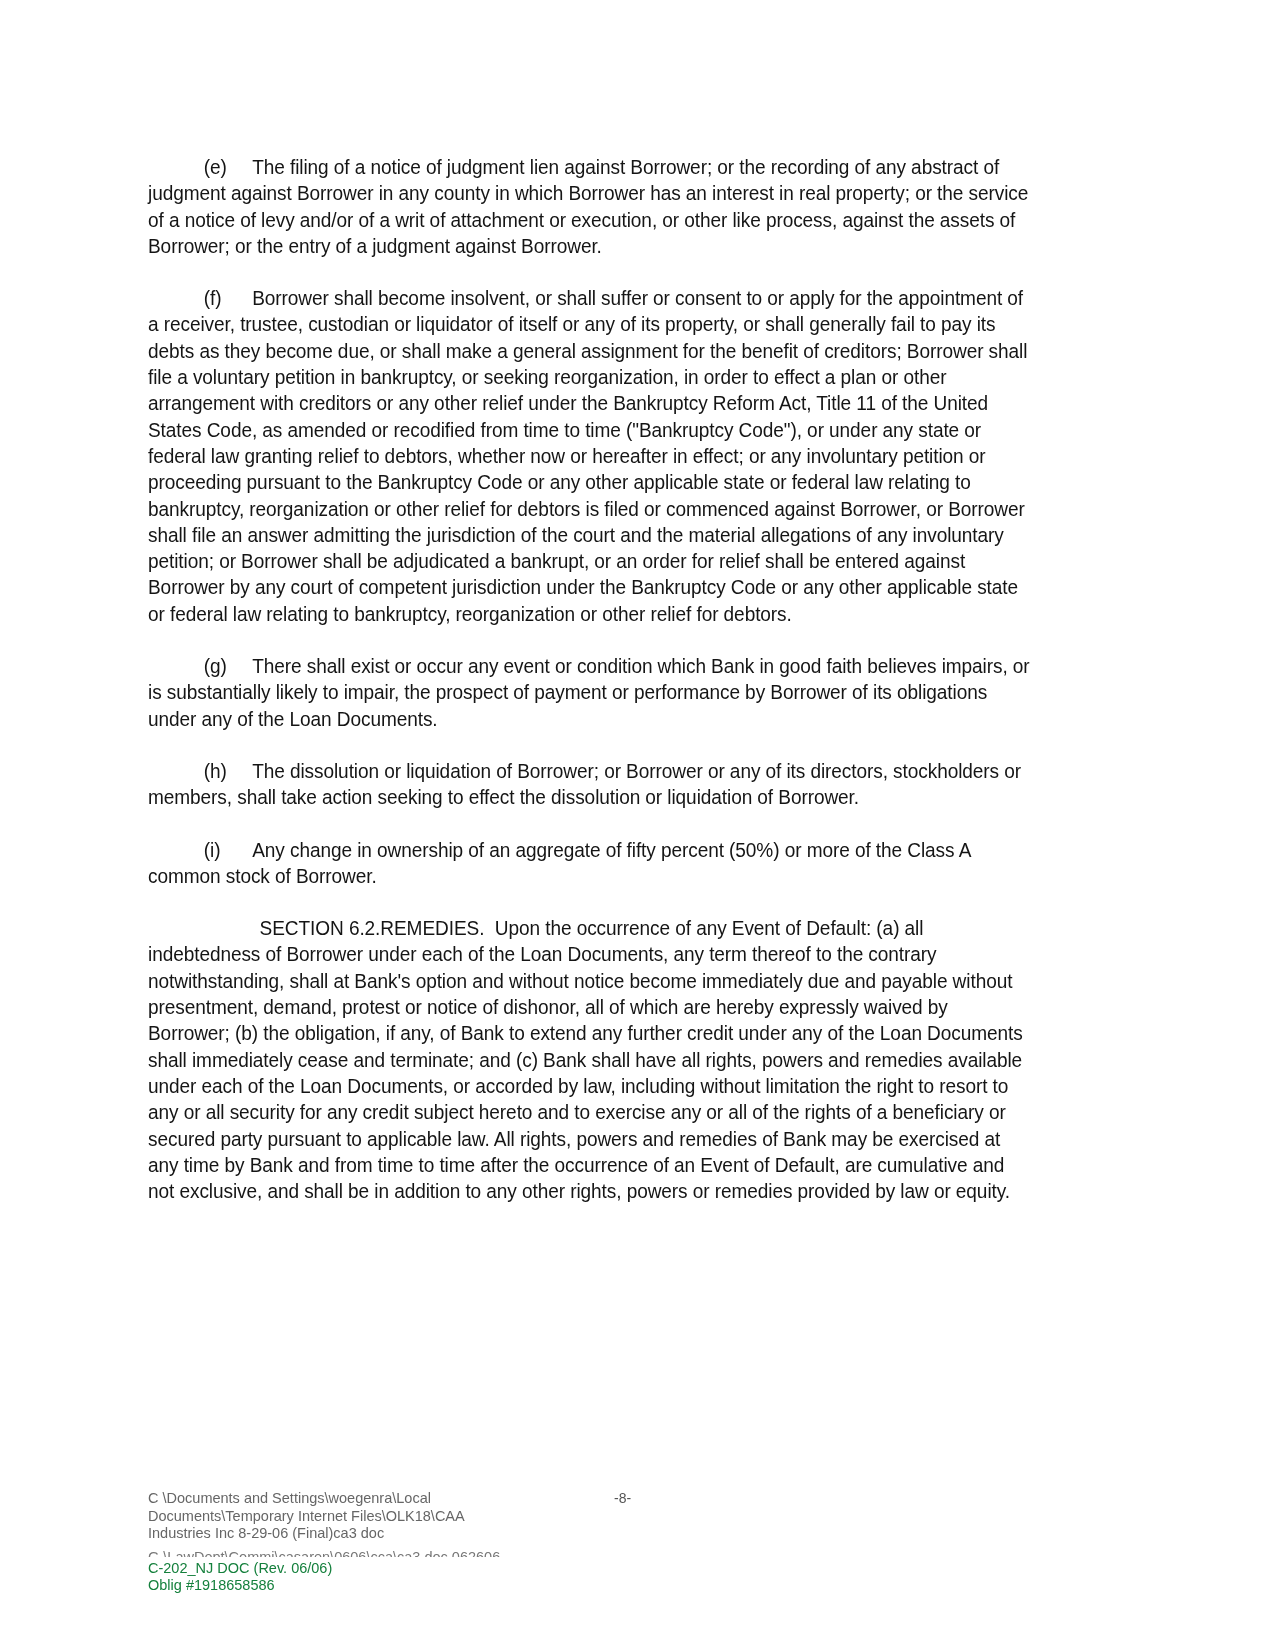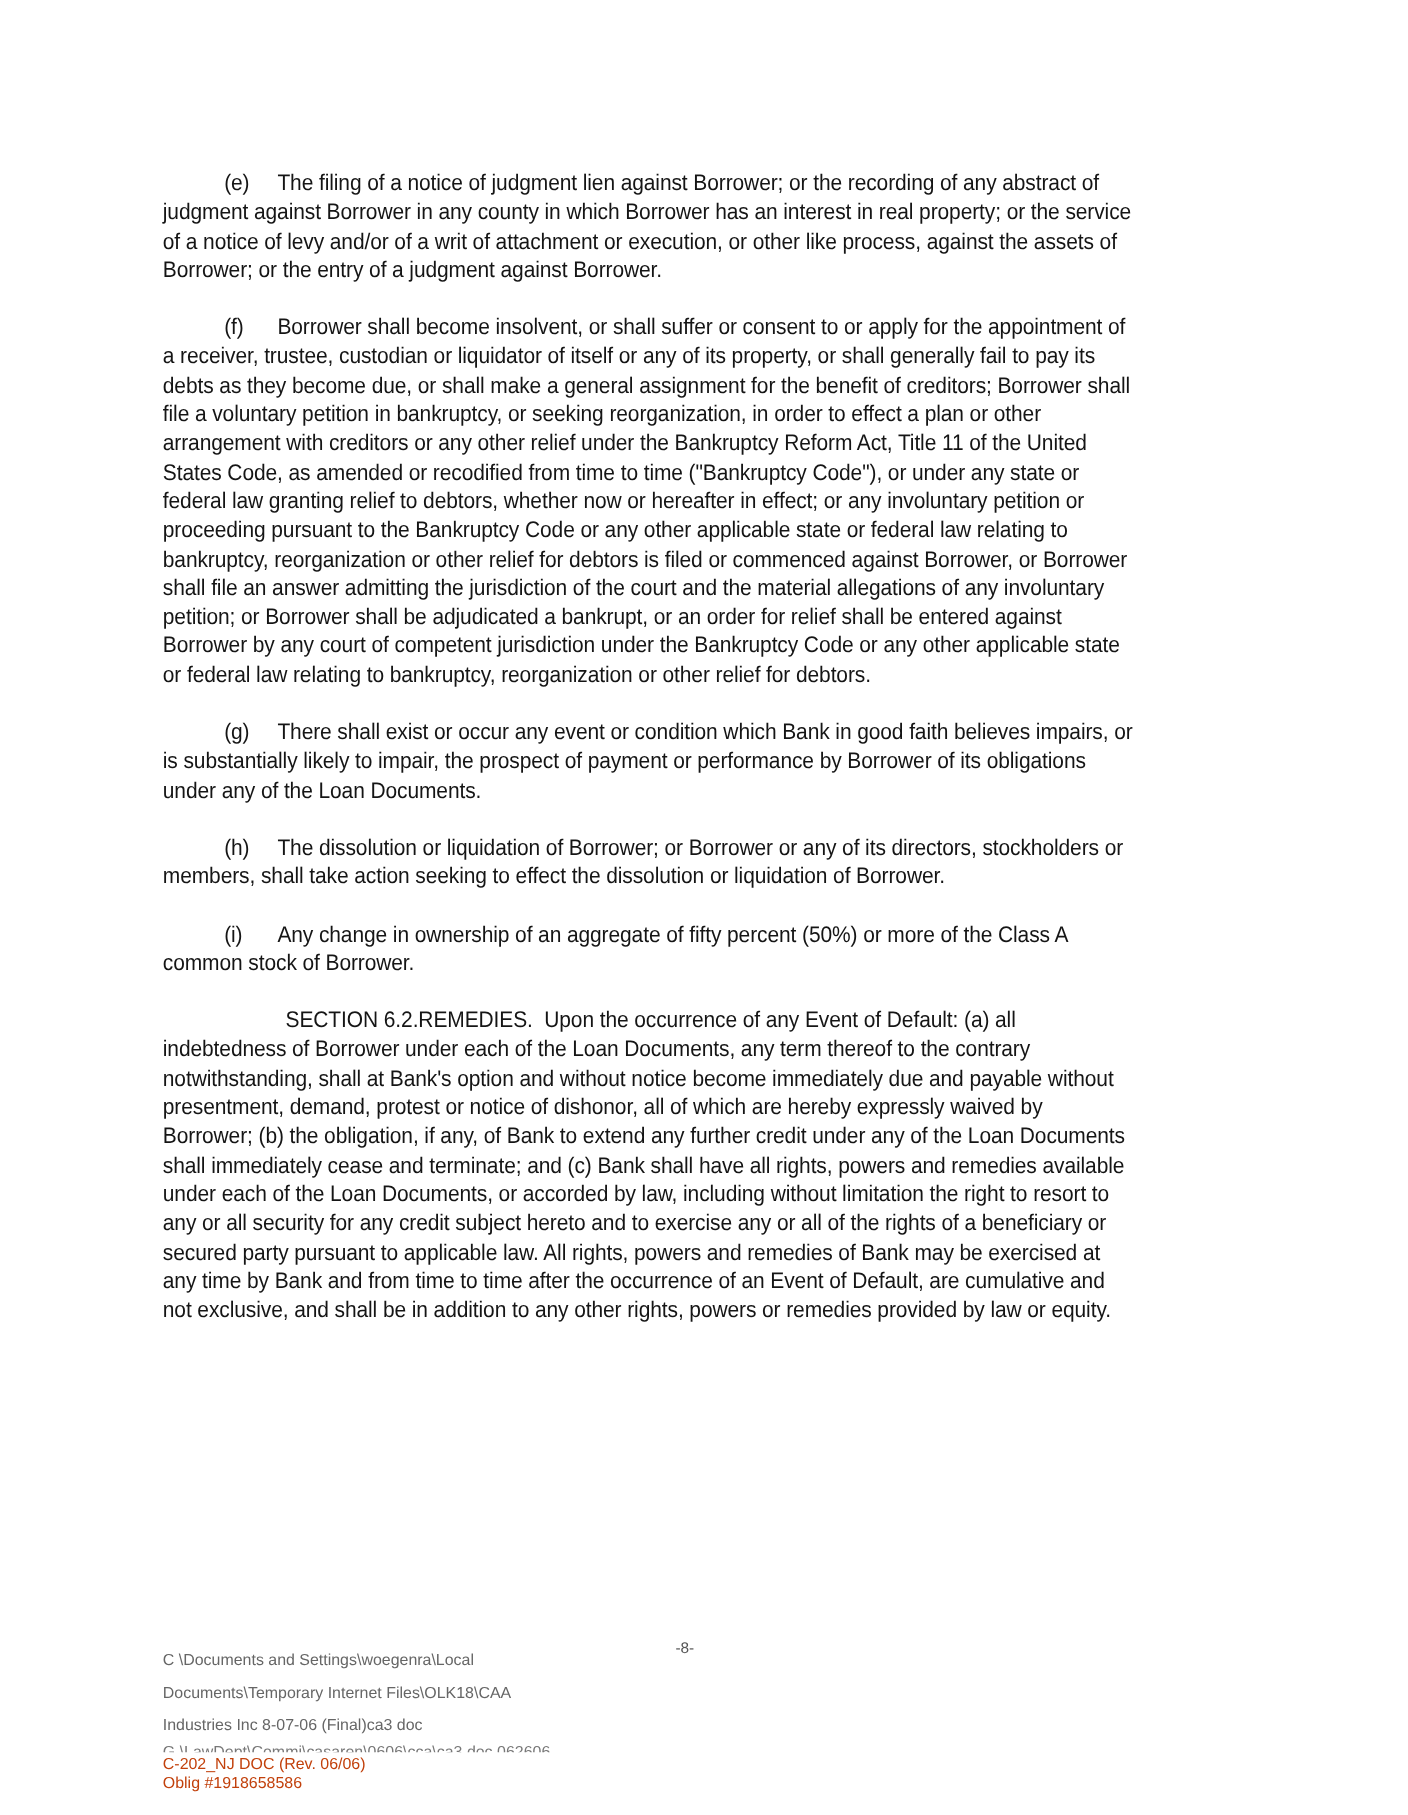--- a/index.html
+++ b/index.html
@@ -51,30 +51,30 @@
     .footer {
       position: absolute;
       left: 148px;
       top: 1490px;
       font-family: "Liberation Sans", sans-serif;
       font-size: 14.5px;
       line-height: 17.5px;
       color: #444444;
     }
     .footer .line { white-space: nowrap; }
-    .footer .faint { color: #666666; margin-top: 12px; }
+    .footer .faint { color: #666666; }
     .footer .garbled {
       color: #777777;
       height: 10px;
       overflow: hidden;
       line-height: 20px;
       margin-top: 4px;
       margin-bottom: 3px;
     }
-    .footer .dark { color: #c2410c; }
+    .footer .dark { color: #15803d; }
     .page-number {
       position: absolute;
       left: 614px;
       top: 1490px;
       font-family: "Liberation Sans", sans-serif;
       font-size: 14px;
       color: #555555;
     }
   </style>
 </head>
@@ -106,21 +106,21 @@
 
     <p class="para">
       <span class="section-num"><span>SECTION 6.2.</span></span><span>REMEDIES.</span>&nbsp; <span>Upon the occurrence of any Event of Default: (a) all indebtedness of Borrower under each of the Loan Documents, any term thereof to the contrary notwithstanding, shall at Bank's option and without notice become immediately due and payable without presentment, demand, protest or notice of dishonor, all of which are hereby expressly waived by Borrower; (b) the obligation, if any, of Bank to extend any further credit under any of the Loan Documents shall immediately cease and terminate; and (c) Bank shall have all rights, powers and remedies available under each of the Loan Documents, or accorded by law, including without limitation the right to resort to any or all security for any credit subject hereto and to exercise any or all of the rights of a beneficiary or secured party pursuant to applicable law. All rights, powers and remedies of Bank may be exercised at any time by Bank and from time to time after the occurrence of an Event of Default, are cumulative and not exclusive, and shall be in addition to any other rights, powers or remedies provided by law or equity.</span>
     </p>
 
   </div>
 
   <div class="footer">
     <div class="line faint">C \Documents and Settings\woegenra\Local</div>
     <div class="line faint">Documents\Temporary Internet Files\OLK18\CAA</div>
-    <div class="line faint">Industries Inc  8-07-06 (Final)ca3 doc</div>
+    <div class="line faint">Industries Inc  8-29-06 (Final)ca3 doc</div>
     <div class="line garbled">G \LawDept\Commi\casaren\0606\cca\ca3 doc   062606</div>
     <div class="line dark">C-202_NJ DOC (Rev. 06/06)</div>
     <div class="line dark">Oblig #1918658586</div>
   </div>
 
   <div class="page-number">-8-</div>
 
 </div>
 
 </body></html>

